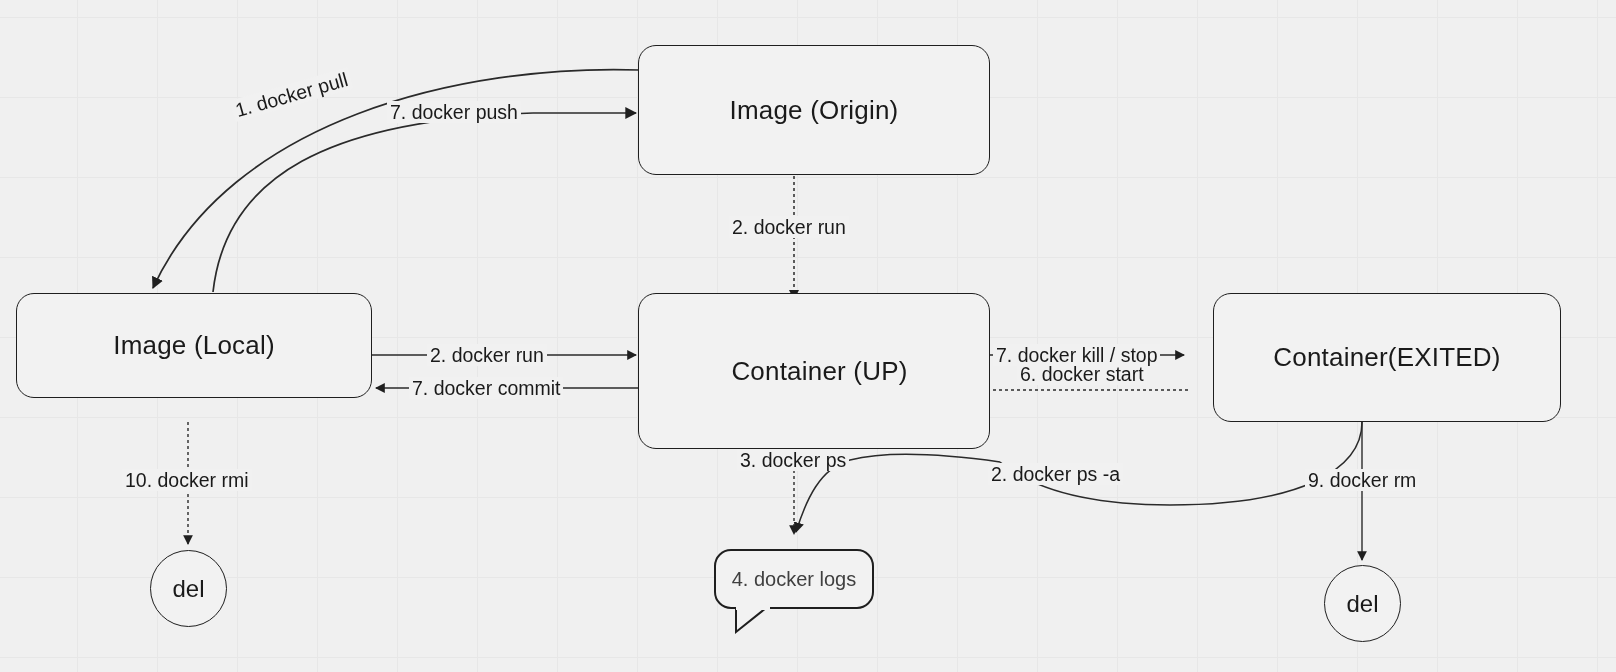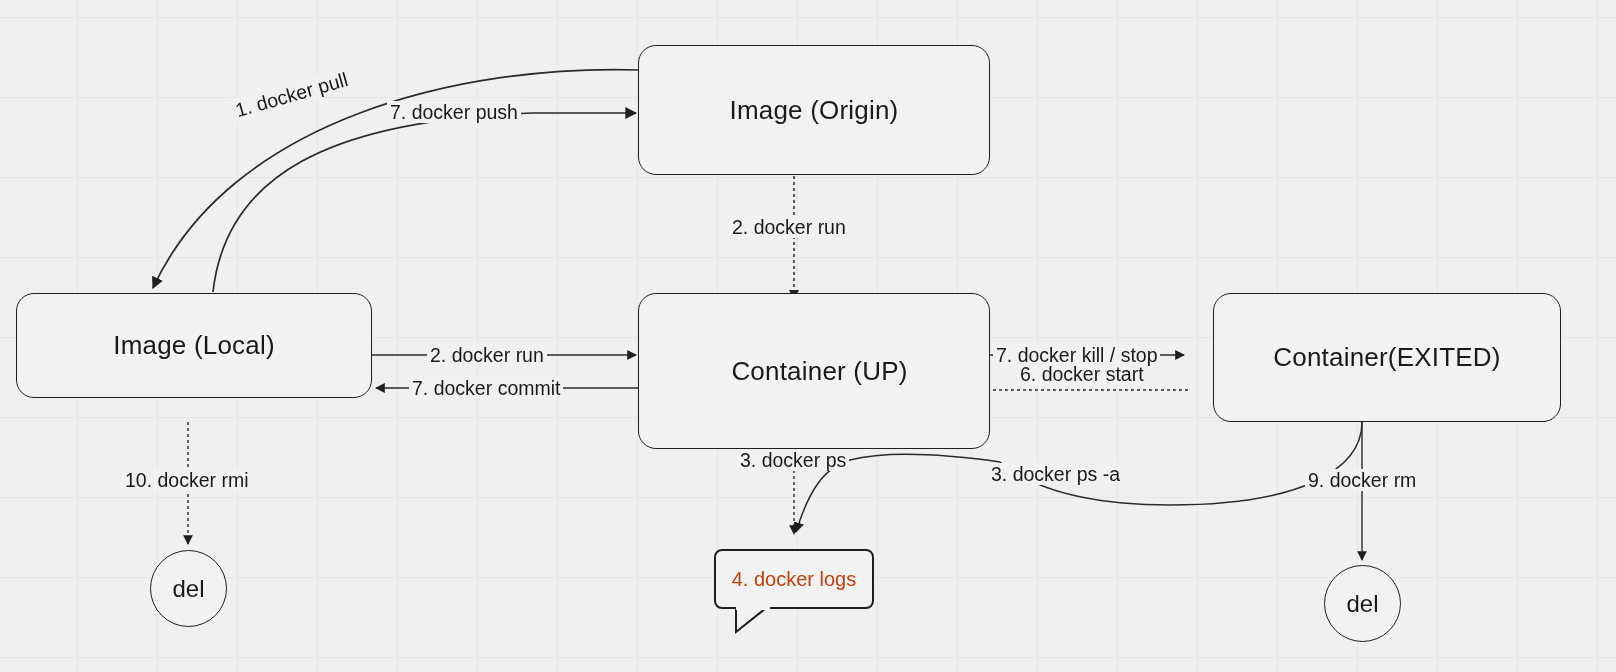--- a/index.html
+++ b/index.html
@@ -51,26 +51,26 @@
     display: flex;
     align-items: center;
     justify-content: center;
     color: #1a1a1a;
     font-size: 24px;
   }
   .bubble {
     position: absolute;
     box-sizing: border-box;
     border: 2px solid #1f1f1f;
-    border-radius: 8px;
+    border-radius: 17px;
     background: #f2f2f2;
     display: flex;
     align-items: center;
     justify-content: center;
-    color: #c2410c;
+    color: #404040;
     font-size: 20px;
   }
   .edge-label {
     position: absolute;
     color: #1a1a1a;
     font-size: 19.5px;
     white-space: nowrap;
     background: #f1f1f1;
     padding: 0 3px;
     line-height: 1.15;
@@ -157,19 +157,19 @@
   <div class="edge-label" style="left:427px; top:344px;">2. docker run</div>
 
   <div class="edge-label" style="left:409px; top:377px;">7. docker commit</div>
 
   <div class="edge-label" style="left:993px; top:344px;">7. docker kill / stop</div>
 
   <div class="edge-label" style="left:1017px; top:363px;">6. docker start</div>
 
   <div class="edge-label" style="left:737px; top:449px;text-align:center;">3. docker ps</div>
 
-  <div class="edge-label" style="left:988px; top:463px;">3. docker ps -a</div>
+  <div class="edge-label" style="left:988px; top:463px;">2. docker ps -a</div>
 
   <div class="edge-label" style="left:122px; top:469px;">10. docker rmi</div>
 
   <div class="edge-label" style="left:1305px; top:469px;text-align:center;">9. docker rm</div>
 
 </div>
 
 </body></html>

